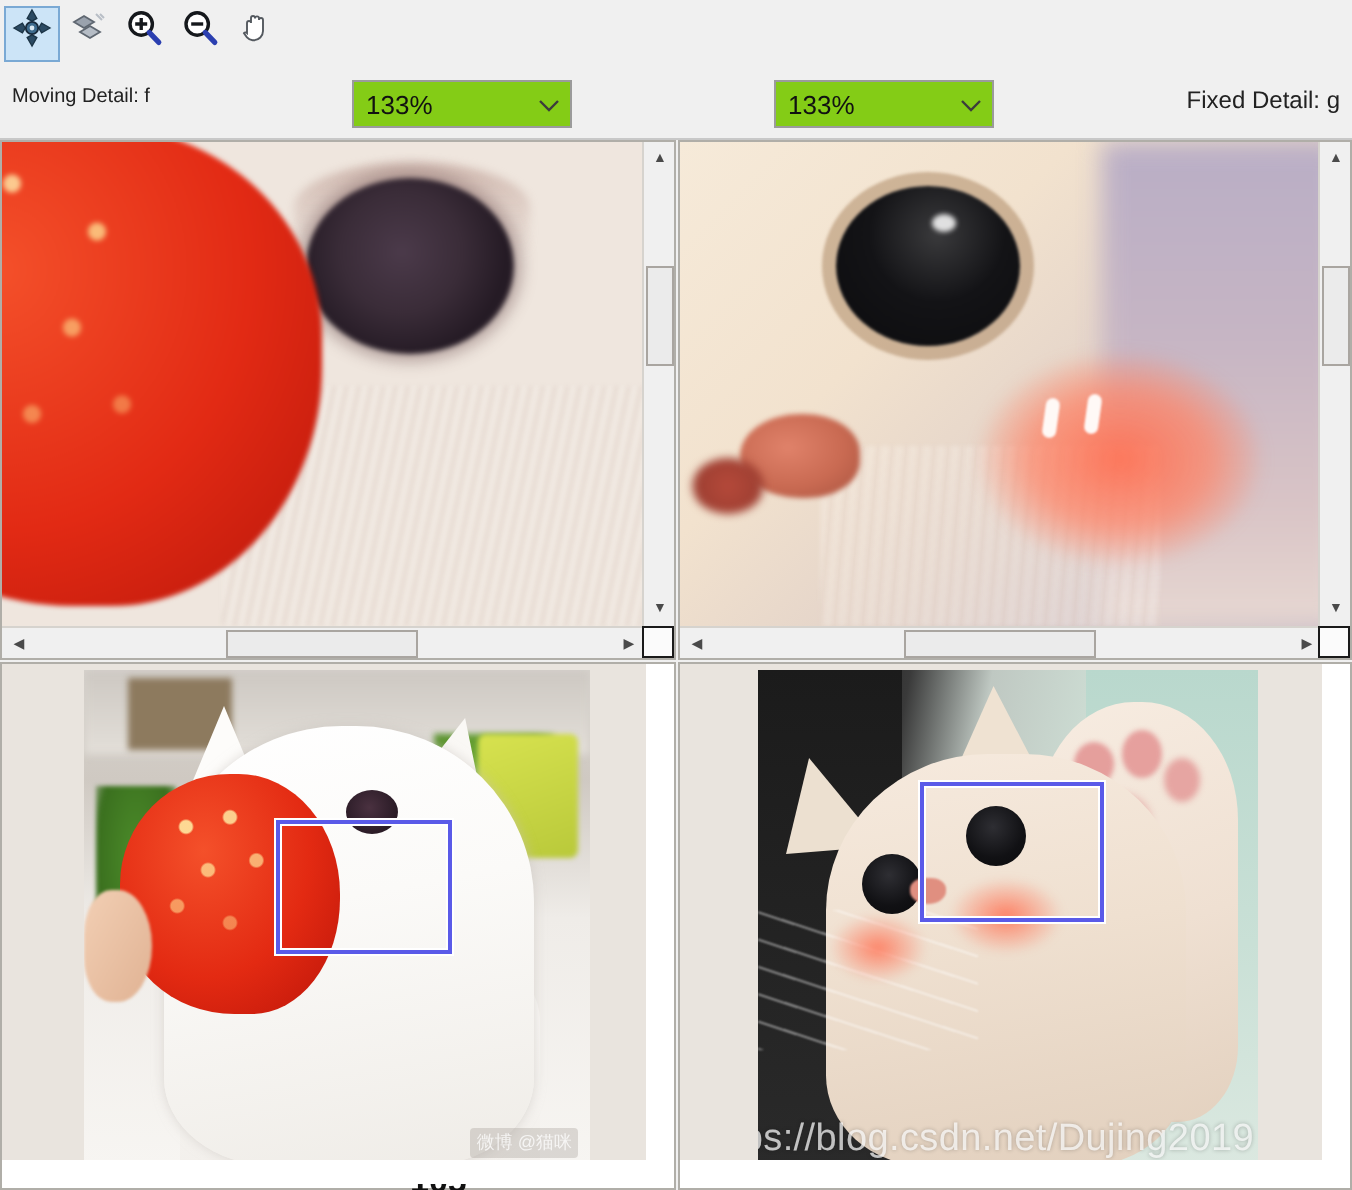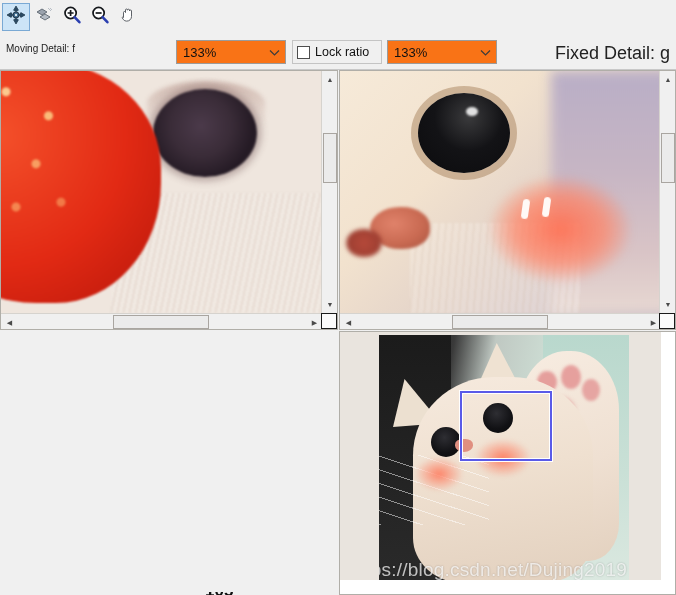--- a/index.html
+++ b/index.html
@@ -38,27 +38,27 @@
     background: #f0f0f0;
     border-bottom: 1px solid #c8c8c8;
   }
   .lbl-moving {
     position: absolute; left: 6px; top: 10px;
     font-size: 10px; color: #222;
     white-space: nowrap;
   }
   .lbl-fixed {
     position: absolute; right: 6px; top: 10px;
-    font-size: 18px; color: #222;
+    font-size: 12px; color: #222;
     white-space: nowrap;
   }
   .combo {
     position: absolute; top: 7px;
     height: 24px;
-    background: #f97316;
+    background: #84cc16;
     border: 1px solid #9b9b9b;
     display: flex; align-items: center;
     cursor: pointer;
   }
   .combo .cval {
     flex: 1;
     padding-left: 6px;
     font-size: 13px;
     color: #111;
   }
@@ -446,24 +446,20 @@
 
   <div class="combo" id="combo-moving">
     <span class="cval">133%</span>
     <span class="carrow">
       <svg width="11" height="7" viewBox="0 0 11 7">
         <path d="M1 1.5 L5.5 6 L10 1.5" fill="none" stroke="#3c3c3c" stroke-width="1.2"></path>
       </svg>
     </span>
   </div>
 
-  <div class="lockbox">
-    <span class="checkbox"></span>
-    <span class="ltext">Lock ratio</span>
-  </div>
 
   <div class="combo" id="combo-fixed">
     <span class="cval">133%</span>
     <span class="carrow">
       <svg width="11" height="7" viewBox="0 0 11 7">
         <path d="M1 1.5 L5.5 6 L10 1.5" fill="none" stroke="#3c3c3c" stroke-width="1.2"></path>
       </svg>
     </span>
   </div>
 
@@ -538,20 +534,42 @@
       </div>
       <div class="sb-thumb"></div>
       <div class="sb-arrow sb-right">
         <span class="arrowglyph">▶</span>
       </div>
     </div>
 
     <div class="sb-corner"></div>
   </div>
 
+  <div class="panel" id="panel-bl">
+    <div class="canvas">
+      <div class="thumb-frame" id="bl-photo">
+        <div class="bl-img">
+          <div class="bl-counter"></div>
+          <div class="bl-shelf"></div>
+          <div class="bl-green"></div>
+          <div class="bl-yellow"></div>
+          <div class="bl-body"></div>
+          <div class="bl-ear1"></div>
+          <div class="bl-ear2"></div>
+          <div class="bl-cat"></div>
+          <div class="bl-eye"></div>
+          <div class="bl-leaf"></div>
+          <div class="bl-straw"></div>
+          <div class="bl-finger"></div>
+          <div class="watermark-weibo">微博 @猫咪</div>
+        </div>
+        <div class="selrect" id="bl-selrect"></div>
+      </div>
+    </div>
+  </div>
 
   <div class="panel" id="panel-br">
     <div class="canvas">
       <div class="thumb-frame" id="br-photo">
         <div class="br-img">
           <div class="br-dark"></div>
           <div class="br-wall"></div>
           <div class="br-paw"></div>
           <div class="br-pawpad1"></div>
           <div class="br-pawpad2"></div>

